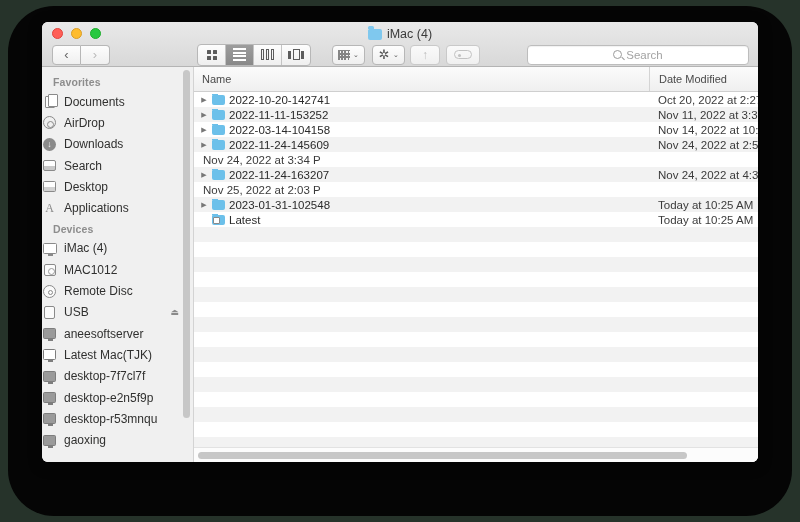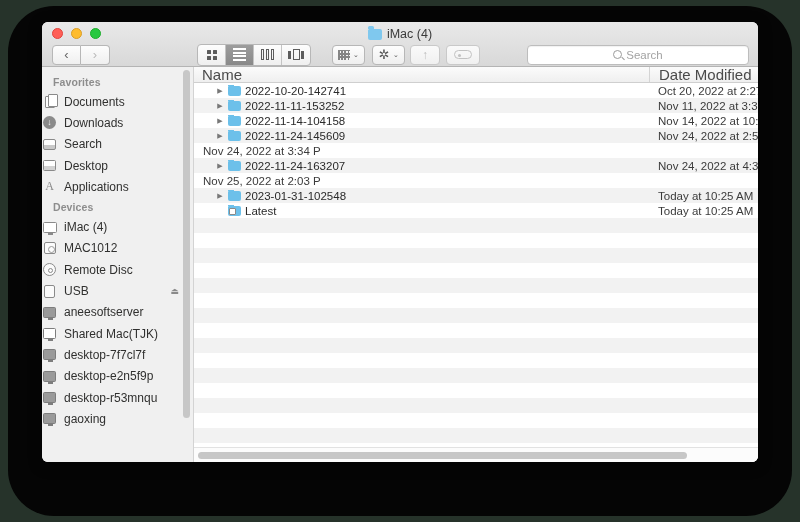--- a/index.html
+++ b/index.html
@@ -356,26 +356,26 @@
   
   #filelist-pane {
     flex: 1;
     position: relative;
     background: #fff;
     overflow: hidden;
     display: flex;
     flex-direction: column;
   }
   #column-headers {
-    height: 16px;
+    height: 25px;
     background: linear-gradient(to bottom, #fbfbfb, #efefef);
     border-bottom: 1px solid #cfcfcf;
     display: flex;
     align-items: center;
-    font-size: 15px;
+    font-size: 11px;
     color: #4a4a4a;
     flex: 0 0 auto;
     position: relative;
   }
   #col-name { padding-left: 8px; width: 455px; }
   #col-date { padding-left: 9px; border-left: 1px solid #d4d4d4; height: 100%; display: flex; align-items: center;}
 
   #rows { flex: 1; position: relative; overflow: hidden; }
   .row {
     height: 15px;
@@ -384,21 +384,21 @@
     font-size: 11.5px;
     color: #2a2a2a;
   }
   .row.odd  { background: #ffffff; }
   .row.even { background: #f2f2f2; }
 
   .row .name-cell {
     width: 455px;
     display: flex;
     align-items: center;
-    padding-left: 22px;
+    padding-left: 6px;
     gap: 4px;
     overflow: hidden;
   }
   .disclosure {
     width: 8px;
     font-size: 7px;
     color: #777;
     flex: 0 0 8px;
     text-align: center;
   }
@@ -546,20 +546,26 @@
       <div id="sidebar-sections">
           <div class="sb-header">Favorites</div>
           <div class="sb-item">
             <span class="sb-ico">
               <span class="g-doc"></span>
             </span>
             <span>Documents</span>
           </div>
           <div class="sb-item">
             <span class="sb-ico">
+              <span class="g-airdrop"></span>
+            </span>
+            <span>AirDrop</span>
+          </div>
+          <div class="sb-item">
+            <span class="sb-ico">
               <span class="g-down">↓</span>
             </span>
             <span>Downloads</span>
           </div>
           <div class="sb-item">
             <span class="sb-ico">
               <span class="g-recents"></span>
             </span>
             <span>Search</span>
           </div>
@@ -604,21 +610,21 @@
           <div class="sb-item">
             <span class="sb-ico">
               <span class="g-server"></span>
             </span>
             <span>aneesoftserver</span>
           </div>
           <div class="sb-item">
             <span class="sb-ico">
               <span class="g-server light"></span>
             </span>
-            <span>Shared Mac(TJK)</span>
+            <span>Latest Mac(TJK)</span>
           </div>
           <div class="sb-item">
             <span class="sb-ico">
               <span class="g-server"></span>
             </span>
             <span>desktop-7f7cl7f</span>
           </div>
           <div class="sb-item">
             <span class="sb-ico">
               <span class="g-server"></span>
@@ -662,21 +668,21 @@
               <span class="disclosure">▶</span>
               <span class="folder-ico"></span>
               <span>2022-11-11-153252</span>
             </div>
             <div class="date-cell">Nov 11, 2022 at 3:32 P</div>
           </div>
           <div class="row odd">
             <div class="name-cell">
               <span class="disclosure">▶</span>
               <span class="folder-ico"></span>
-              <span>2022-11-14-104158</span>
+              <span>2022-03-14-104158</span>
             </div>
             <div class="date-cell">Nov 14, 2022 at 10:41 </div>
           </div>
           <div class="row even">
             <div class="name-cell">
               <span class="disclosure">▶</span>
               <span class="folder-ico"></span>
               <span>2022-11-24-145609</span>
             </div>
             <div class="date-cell">Nov 24, 2022 at 2:56 P</div>

